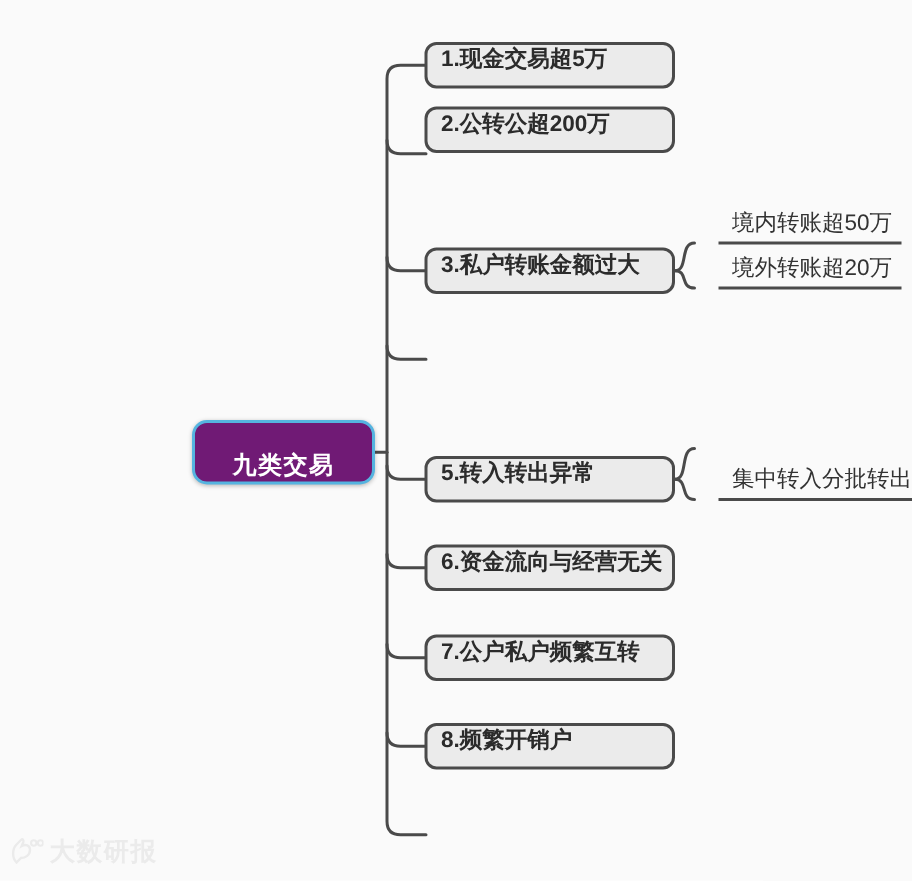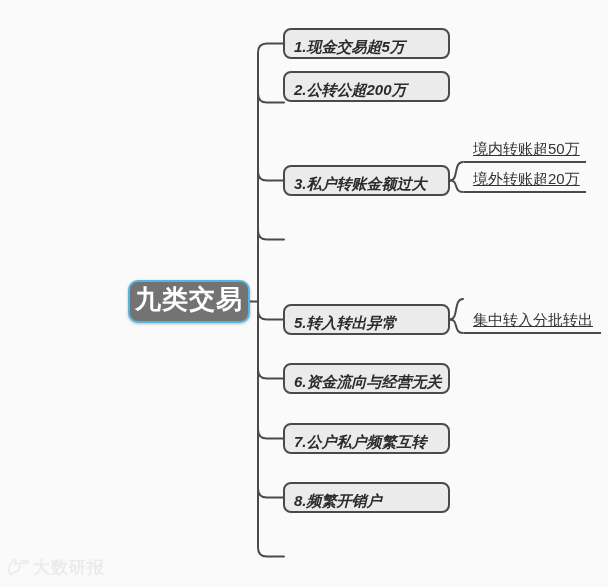--- a/index.html
+++ b/index.html
@@ -14,48 +14,46 @@
     overflow:hidden;
   }
   .connectors{
     position:absolute;left:0;top:0;width:608px;height:587px;
   }
   .connectors path{
     stroke:#4a4a4a;stroke-width:2;fill:none;stroke-linecap:round;
   }
   .root-node{
     position:absolute;left:128px;top:280px;width:122px;height:43px;
-    background:#737373;
+    background:#701a75;
     border:2px solid #55b4e0;
     border-radius:10px;
     box-sizing:border-box;
-    display:flex;align-items:flex-start;justify-content:center;
-    color:#ffffff;font-size:26px;font-weight:bold;letter-spacing:1px;
+    display:flex;align-items:flex-end;justify-content:center;
+    color:#ffffff;font-size:16px;font-weight:bold;letter-spacing:1px;
     box-shadow:0 1px 3px rgba(0,0,0,.25);
   }
   .topic{
     position:absolute;left:283px;width:167px;height:31px;
     background:#ebebeb;
     border:2px solid #4a4a4a;
     border-radius:8px;
     box-sizing:border-box;
-    display:flex;align-items:flex-end;
+    display:flex;align-items:flex-start;
     padding-left:9px;
     color:#2b2b2b;font-size:15px;font-weight:bold;
     white-space:nowrap;
-    font-style:italic;
   }
   .subtopic{
-    position:absolute;left:464px;height:24px;
+    position:absolute;left:479px;height:24px;
     box-sizing:border-box;
     border-bottom:2px solid #4a4a4a;
     padding:0 6px 2px 9px;
     color:#333333;font-size:15px;line-height:20px;
     white-space:nowrap;
-    text-decoration:underline;
   }
   .watermark{
     position:absolute;left:7px;top:556px;
     display:flex;align-items:center;gap:4px;
     opacity:0.13;color:#8a8a8a;
     font-size:17px;font-weight:bold;letter-spacing:1px;
     user-select:none;
   }
   .watermark svg{display:block;}
 </style>

